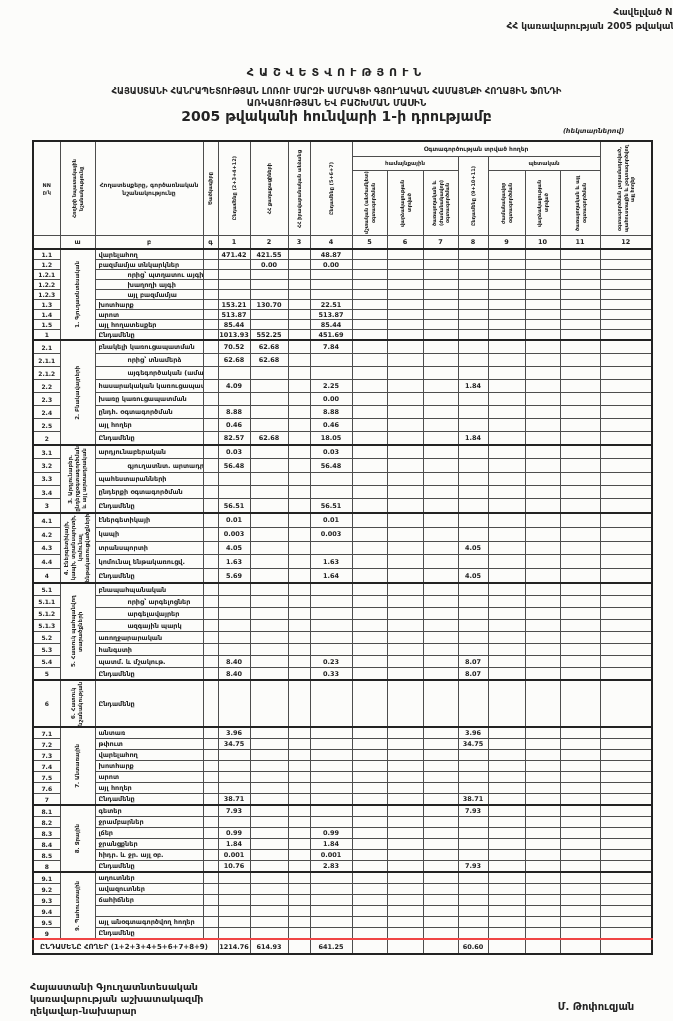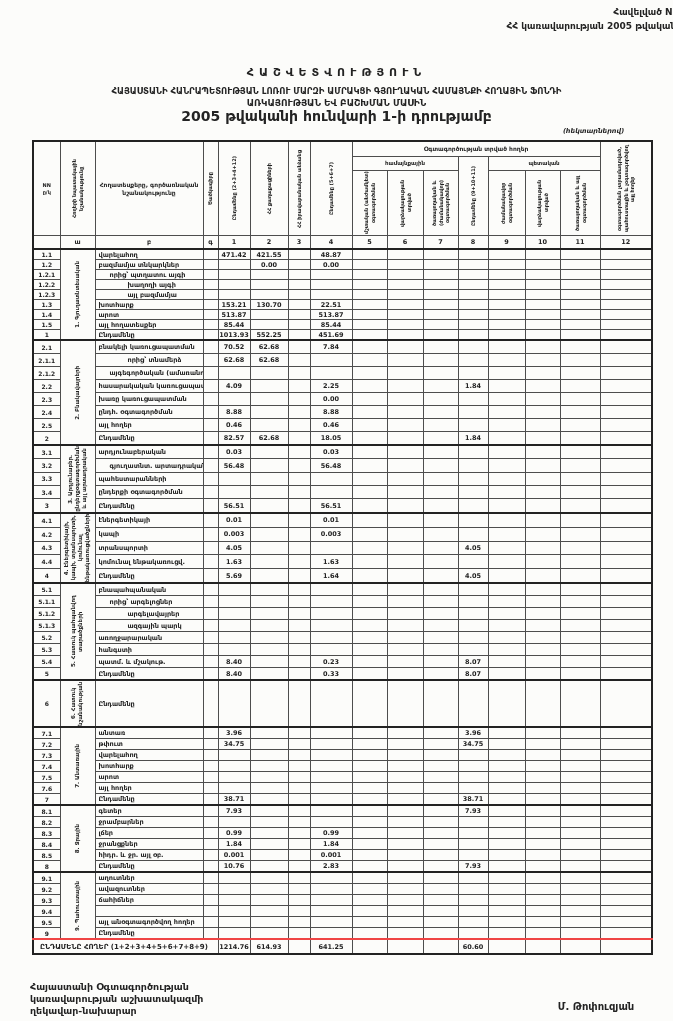--- a/index.html
+++ b/index.html
@@ -28,21 +28,21 @@
   .vert.tall{max-height:92px;}
   th.groupspan{font-size:6px;height:14px;}
   th.subgroup{font-size:5.5px;height:13px;}
   tr.numrow th{font-size:6.5px;height:12px;}
   td.rownum{font-size:6px;text-align:center;}
   td.seclabel{vertical-align:middle;text-align:center;}
   td.seclabel .vert{font-size:5.5px;max-height:999px;}
   td.name{font-size:6.5px;text-align:left;white-space:nowrap;}
   td.code{font-size:6px;}
   td.val{font-size:6.5px;text-align:center;font-weight:bold;}
-  td.ind0{padding-left:3px;} td.ind1{padding-left:14px;} td.ind2{padding-left:32px;}
+  td.ind0{padding-left:3px;} td.ind1{padding-left:32px;} td.ind2{padding-left:32px;}
   tr.sec-1 td{height:9px;} tr.sec-2 td{height:12px;} tr.sec-3 td{height:10px;}
   tr.sec-4 td{height:12px;} tr.sec-5 td{height:11px;} tr.sec-6 td{height:45px;}
   tr.sec-7 td{height:10px;} tr.sec-8 td{height:10px;} tr.sec-9 td{height:10px;}
   tr.firstrow td{border-top:2px solid #222;}
   tr.totalrow td{border-top:2px solid #ef4444;height:13px;}
   td.grandlabel{font-size:7px;text-align:left;padding-left:6px;white-space:nowrap;}
   .footer{position:absolute;top:981px;left:30px;font-size:9.5px;line-height:12px;}
   .signature{position:absolute;top:1001px;left:536px;width:120px;text-align:center;font-size:10px;}
 </style>
 </head>
@@ -1135,19 +1135,19 @@
             <td class="val"></td>
             <td class="val"></td>
             <td class="val"></td>
             <td class="val"></td>
           </tr>
         </tbody>
     </table>
   </div>
 
   <div class="footer">
-    <div>Հայաստանի Օգտագործության</div>
+    <div>Հայաստանի Գյուղատնտեսական</div>
     <div>կառավարության աշխատակազմի</div>
     <div>ղեկավար-նախարար</div>
   </div>
   <div class="signature">Մ. Թոփուզյան</div>
 
 </div>
 
 </body></html>

